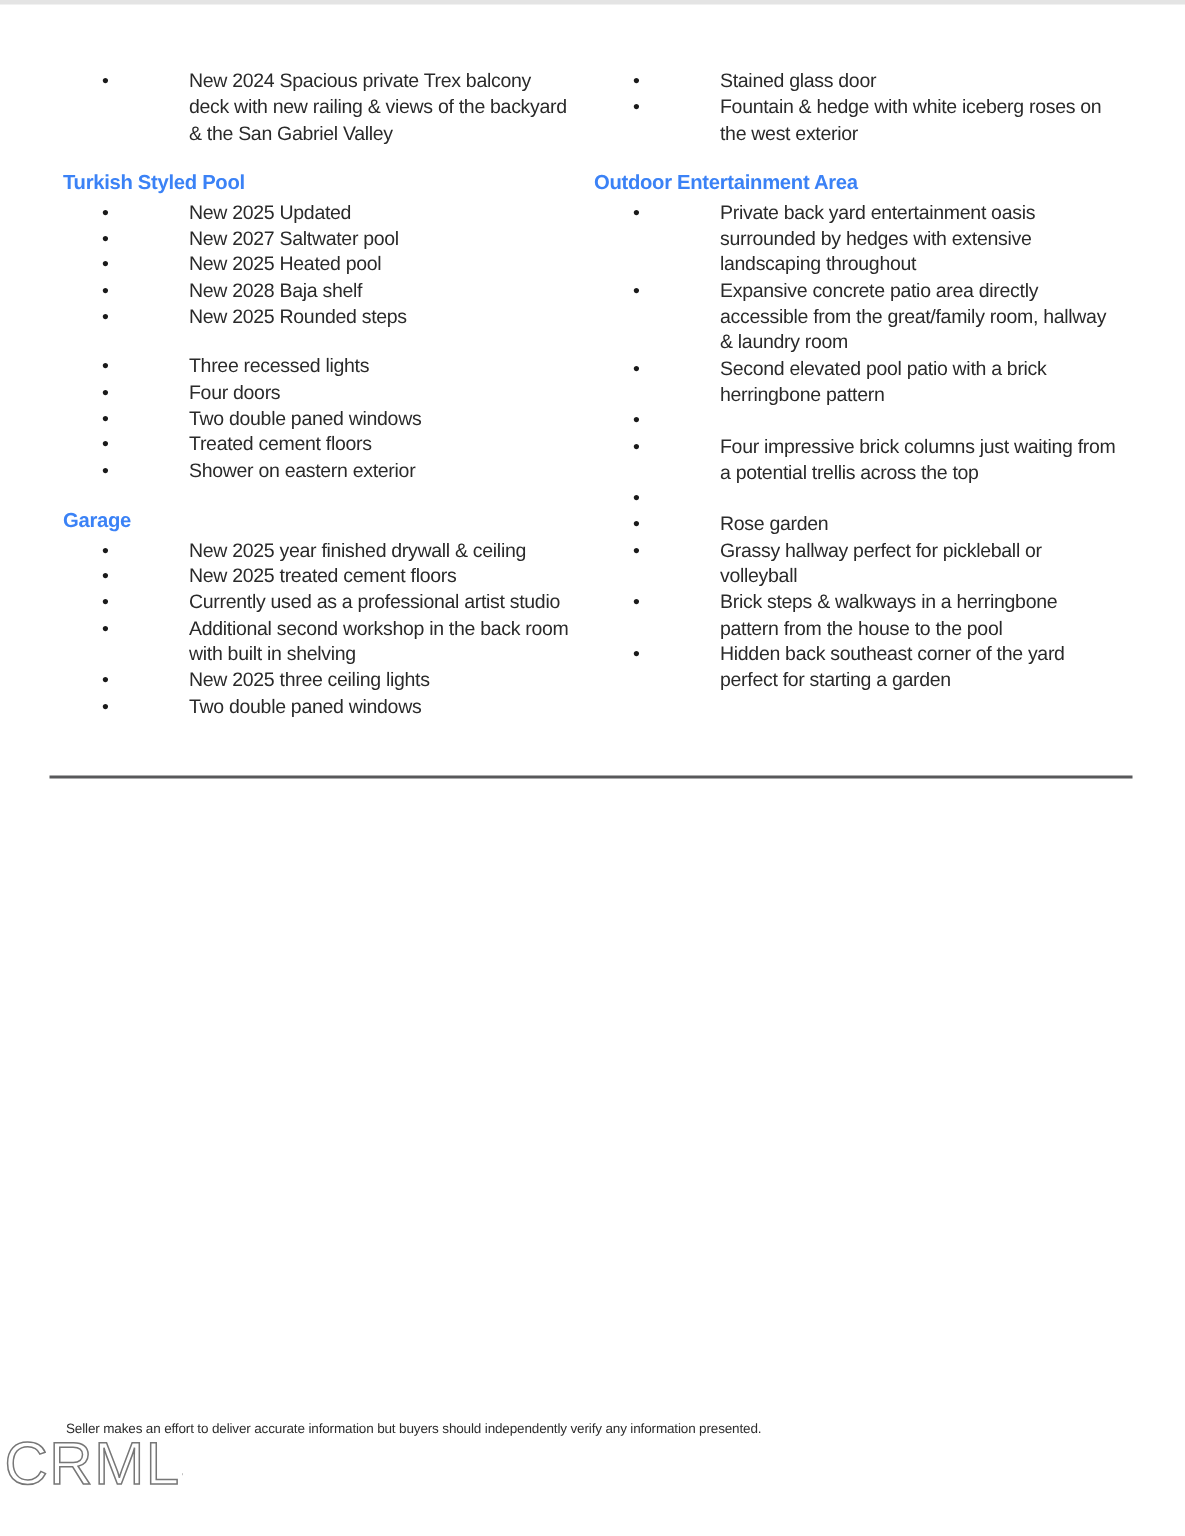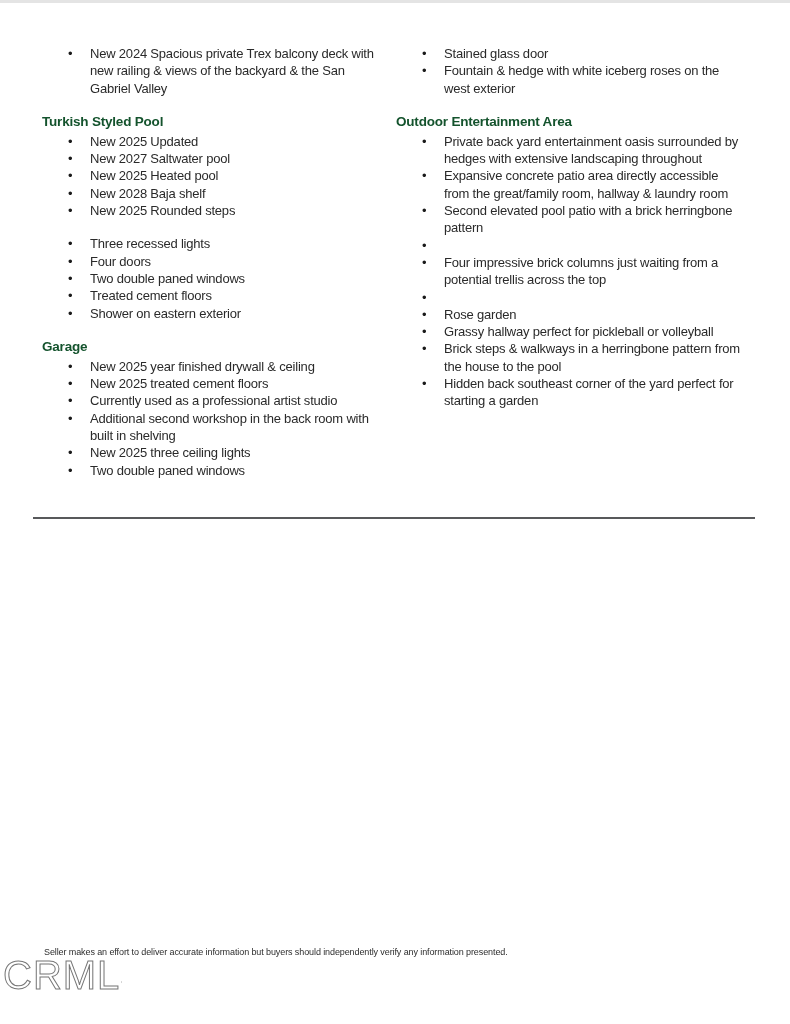--- a/index.html
+++ b/index.html
@@ -24,21 +24,21 @@
     gap: 14px;
     box-sizing: border-box;
   }
   .column { flex: none; }
   .col-left  { width: 340px; }
   .col-right { width: 348px; }
   .feature-section { margin: 0 0 16px 0; }
   .section-heading {
     font-size: 13.5px;
     font-weight: bold;
-    color: #14532d;
+    color: #3b82f6;
     letter-spacing: -0.2px;
     margin: 0 0 3px 0;
     line-height: 17px;
   }
   .feature-list {
     list-style: none;
     margin: 0;
     padding: 0;
   }
   .list-item {
@@ -46,21 +46,21 @@
     font-size: 13px;
     line-height: 17.3px;
     letter-spacing: -0.2px;
     padding-left: 26px;
   }
   .bullet {
     flex: none;
     width: 22px;
     color: #1a1a1a;
   }
-  .item-text { flex: 1; }
+  .item-text { flex: 1; margin-left: 36px; }
   .divider {
     position: absolute;
     left: 33px;
     top: 517px;
     width: 722px;
     height: 2px;
     background: #58595b;
   }
   .disclaimer {
     position: absolute;

